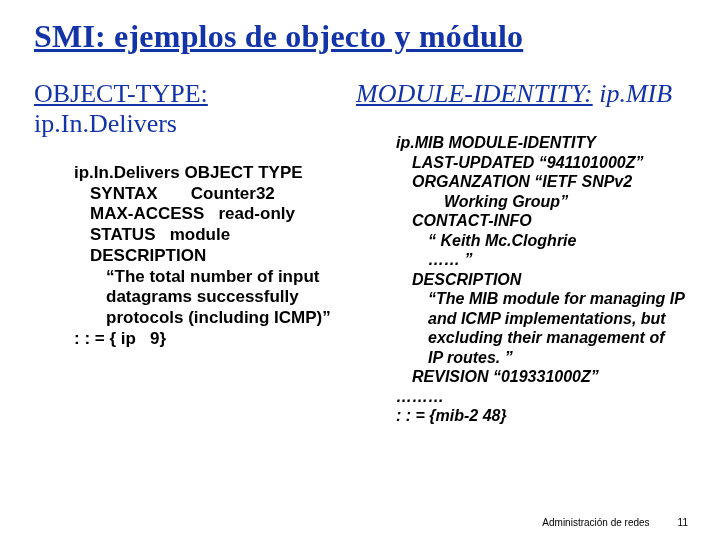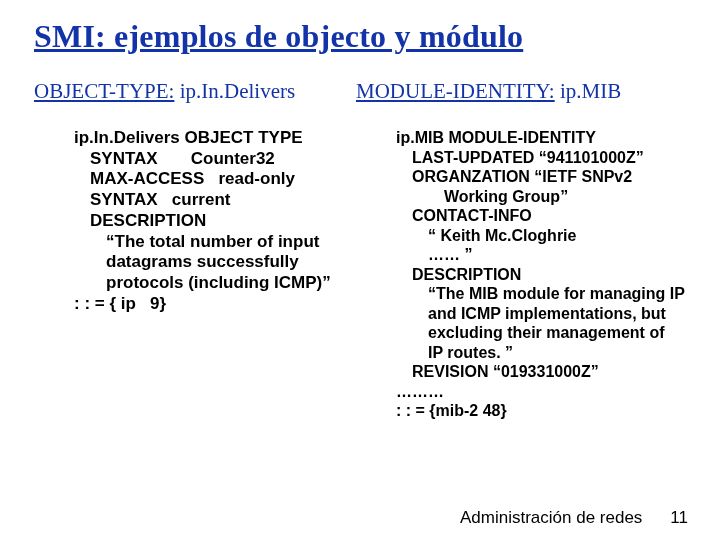--- a/index.html
+++ b/index.html
@@ -2,52 +2,52 @@
 <html><head>
 <meta charset="utf-8">
 <style>
   * { margin: 0; padding: 0; box-sizing: border-box; }
   html, body { width: 720px; height: 540px; background: #fff; font-family: Arial, Helvetica, sans-serif; color: #000; }
   .slide { position: relative; width: 720px; height: 540px; padding: 18px 28px 32px 34px; }
   .title { font-family: "Comic Sans MS", "Comic Sans", cursive; color: #1333a8; font-size: 32px; text-decoration: underline; letter-spacing: 0.2px; margin-bottom: 24px; }
   .columns { display: flex; gap: 18px; }
   .col { flex: 1; }
   .col-left { flex: 0.95; }
-  .col-right { flex: 1.05; }
-  .subhead { font-family: "Comic Sans MS", "Comic Sans", cursive; color: #1333a8; font-size: 21px; margin-bottom: 24px; }
+  .col-right { flex: 1.05; font-style: italic; }
+  .subhead { font-family: "Comic Sans MS", "Comic Sans", cursive; color: #1333a8; font-size: 26px; margin-bottom: 24px; }
   .subhead-label { text-decoration: underline; }
   .subhead-value { }
   .body { font-family: Arial, Helvetica, sans-serif; font-size: 17px; line-height: 1.22; }
   .body .line { white-space: pre; margin-left: 40px; }
   .body .indent1 { padding-left: 16px; }
   .body .indent2 { padding-left: 32px; }
   .body .indent3 { padding-left: 48px; }
   .body-right { font-size: 16px; }
-  .footer { position: absolute; right: 32px; bottom: 12px; font-size: 17px; }
+  .footer { position: absolute; right: 32px; bottom: 12px; font-size: 10px; }
   .footer-label { margin-right: 28px; }
   .footer-num { }
   .body .bold { font-weight: bold; }
 </style>
 </head>
 <body>
 
 <div class="slide">
   <h1 class="title">SMI: ejemplos de objecto y módulo</h1>
 
   <div class="columns">
 
     <div class="col col-left">
       <div class="subhead">
         <span class="subhead-label">OBJECT-TYPE:</span><span class="subhead-value"> ip.In.Delivers</span>
       </div>
       <div class="body">
           <div class="line bold">ip.In.Delivers OBJECT TYPE</div>
           <div class="line bold indent1">SYNTAX       Counter32</div>
           <div class="line bold indent1">MAX-ACCESS   read-only</div>
-          <div class="line bold indent1">SYNTAX   current</div>
+          <div class="line bold indent1">STATUS   module</div>
           <div class="line bold indent1">DESCRIPTION</div>
           <div class="line bold indent2">“The total number of input</div>
           <div class="line bold indent2">datagrams successfully</div>
           <div class="line bold indent2">protocols (including ICMP)”</div>
           <div class="line bold">: : = { ip   9}</div>
         </div>
     </div>
 
     <div class="col col-right">
       <div class="subhead">

